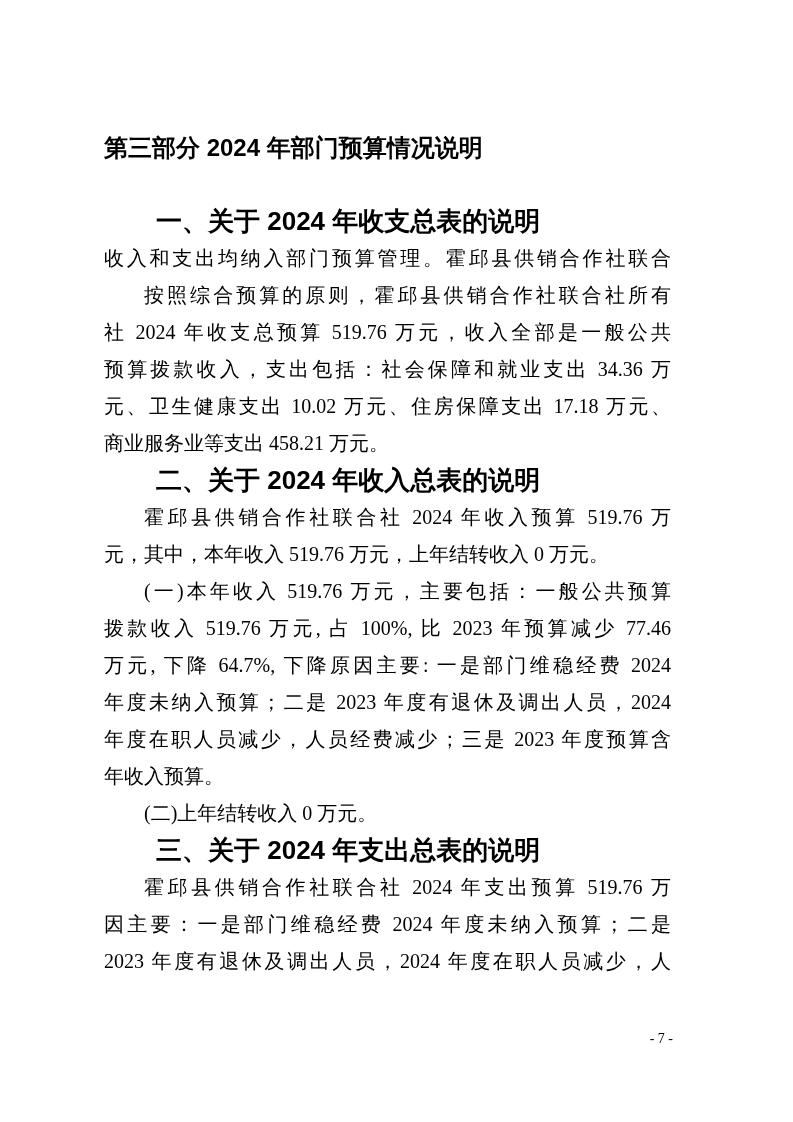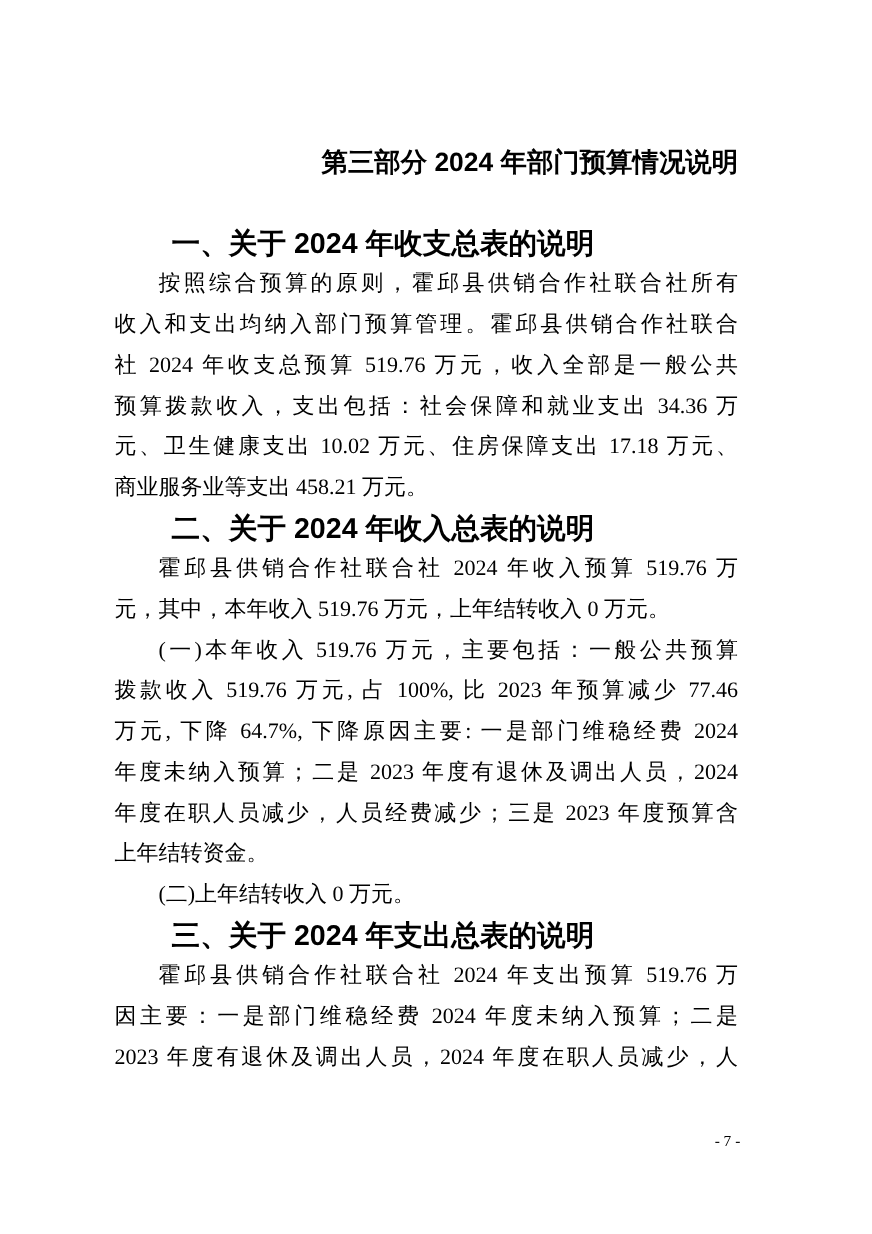--- a/index.html
+++ b/index.html
@@ -20,21 +20,21 @@
     left: 104px;
     top: 129px;
     width: 567px;
   }
   .doc-title {
     margin: 0;
     font-family: "Liberation Sans", "DejaVu Sans", sans-serif;
     font-weight: 700;
     font-size: 24px;
     line-height: 37px;
-    text-align: right;
+    text-align: left;
     white-space: nowrap;
   }
   .blank-line {
     height: 37px;
   }
   .sec-heading {
     margin: 0;
     font-family: "Liberation Sans", "DejaVu Sans", sans-serif;
     font-weight: 700;
     font-size: 26px;
@@ -70,39 +70,39 @@
 </head>
 <body>
 
 <div class="page">
   <div class="content">
     <h1 class="doc-title">第三部分 2024 年部门预算情况说明</h1>
     <div class="blank-line"></div>
     <div id="blocks">
         <h2 class="sec-heading">一、关于 2024 年收支总表的说明</h2>
         <div class="paragraph">
+          <div class="line">收入和支出均纳入部门预算管理。霍邱县供销合作社联合</div>
           <div class="line first-line">按照综合预算的原则，霍邱县供销合作社联合社所有</div>
-          <div class="line">收入和支出均纳入部门预算管理。霍邱县供销合作社联合</div>
           <div class="line">社 2024 年收支总预算 519.76 万元，收入全部是一般公共</div>
           <div class="line">预算拨款收入，支出包括：社会保障和就业支出 34.36 万</div>
           <div class="line">元、卫生健康支出 10.02 万元、住房保障支出 17.18 万元、</div>
           <div class="line last-line">商业服务业等支出 458.21 万元。</div>
         </div>
         <h2 class="sec-heading">二、关于 2024 年收入总表的说明</h2>
         <div class="paragraph">
           <div class="line first-line">霍邱县供销合作社联合社 2024 年收入预算 519.76 万</div>
           <div class="line last-line">元，其中，本年收入 519.76 万元，上年结转收入 0 万元。</div>
         </div>
         <div class="paragraph">
           <div class="line first-line">(一)本年收入 519.76 万元，主要包括：一般公共预算</div>
           <div class="line">拨款收入 519.76 万元, 占 100%, 比 2023 年预算减少 77.46</div>
           <div class="line">万元, 下降 64.7%, 下降原因主要: 一是部门维稳经费 2024</div>
           <div class="line">年度未纳入预算；二是 2023 年度有退休及调出人员，2024</div>
           <div class="line">年度在职人员减少，人员经费减少；三是 2023 年度预算含</div>
-          <div class="line last-line">上年结转资金。</div>
+          <div class="line last-line">年收入预算。</div>
         </div>
         <div class="paragraph">
           <div class="line first-line last-line">(二)上年结转收入 0 万元。</div>
         </div>
         <h2 class="sec-heading">三、关于 2024 年支出总表的说明</h2>
         <div class="paragraph">
           <div class="line first-line">霍邱县供销合作社联合社 2024 年支出预算 519.76 万</div>
           <div class="line">因主要：一是部门维稳经费 2024 年度未纳入预算；二是</div>
           <div class="line">2023 年度有退休及调出人员，2024 年度在职人员减少，人</div>
         </div>

